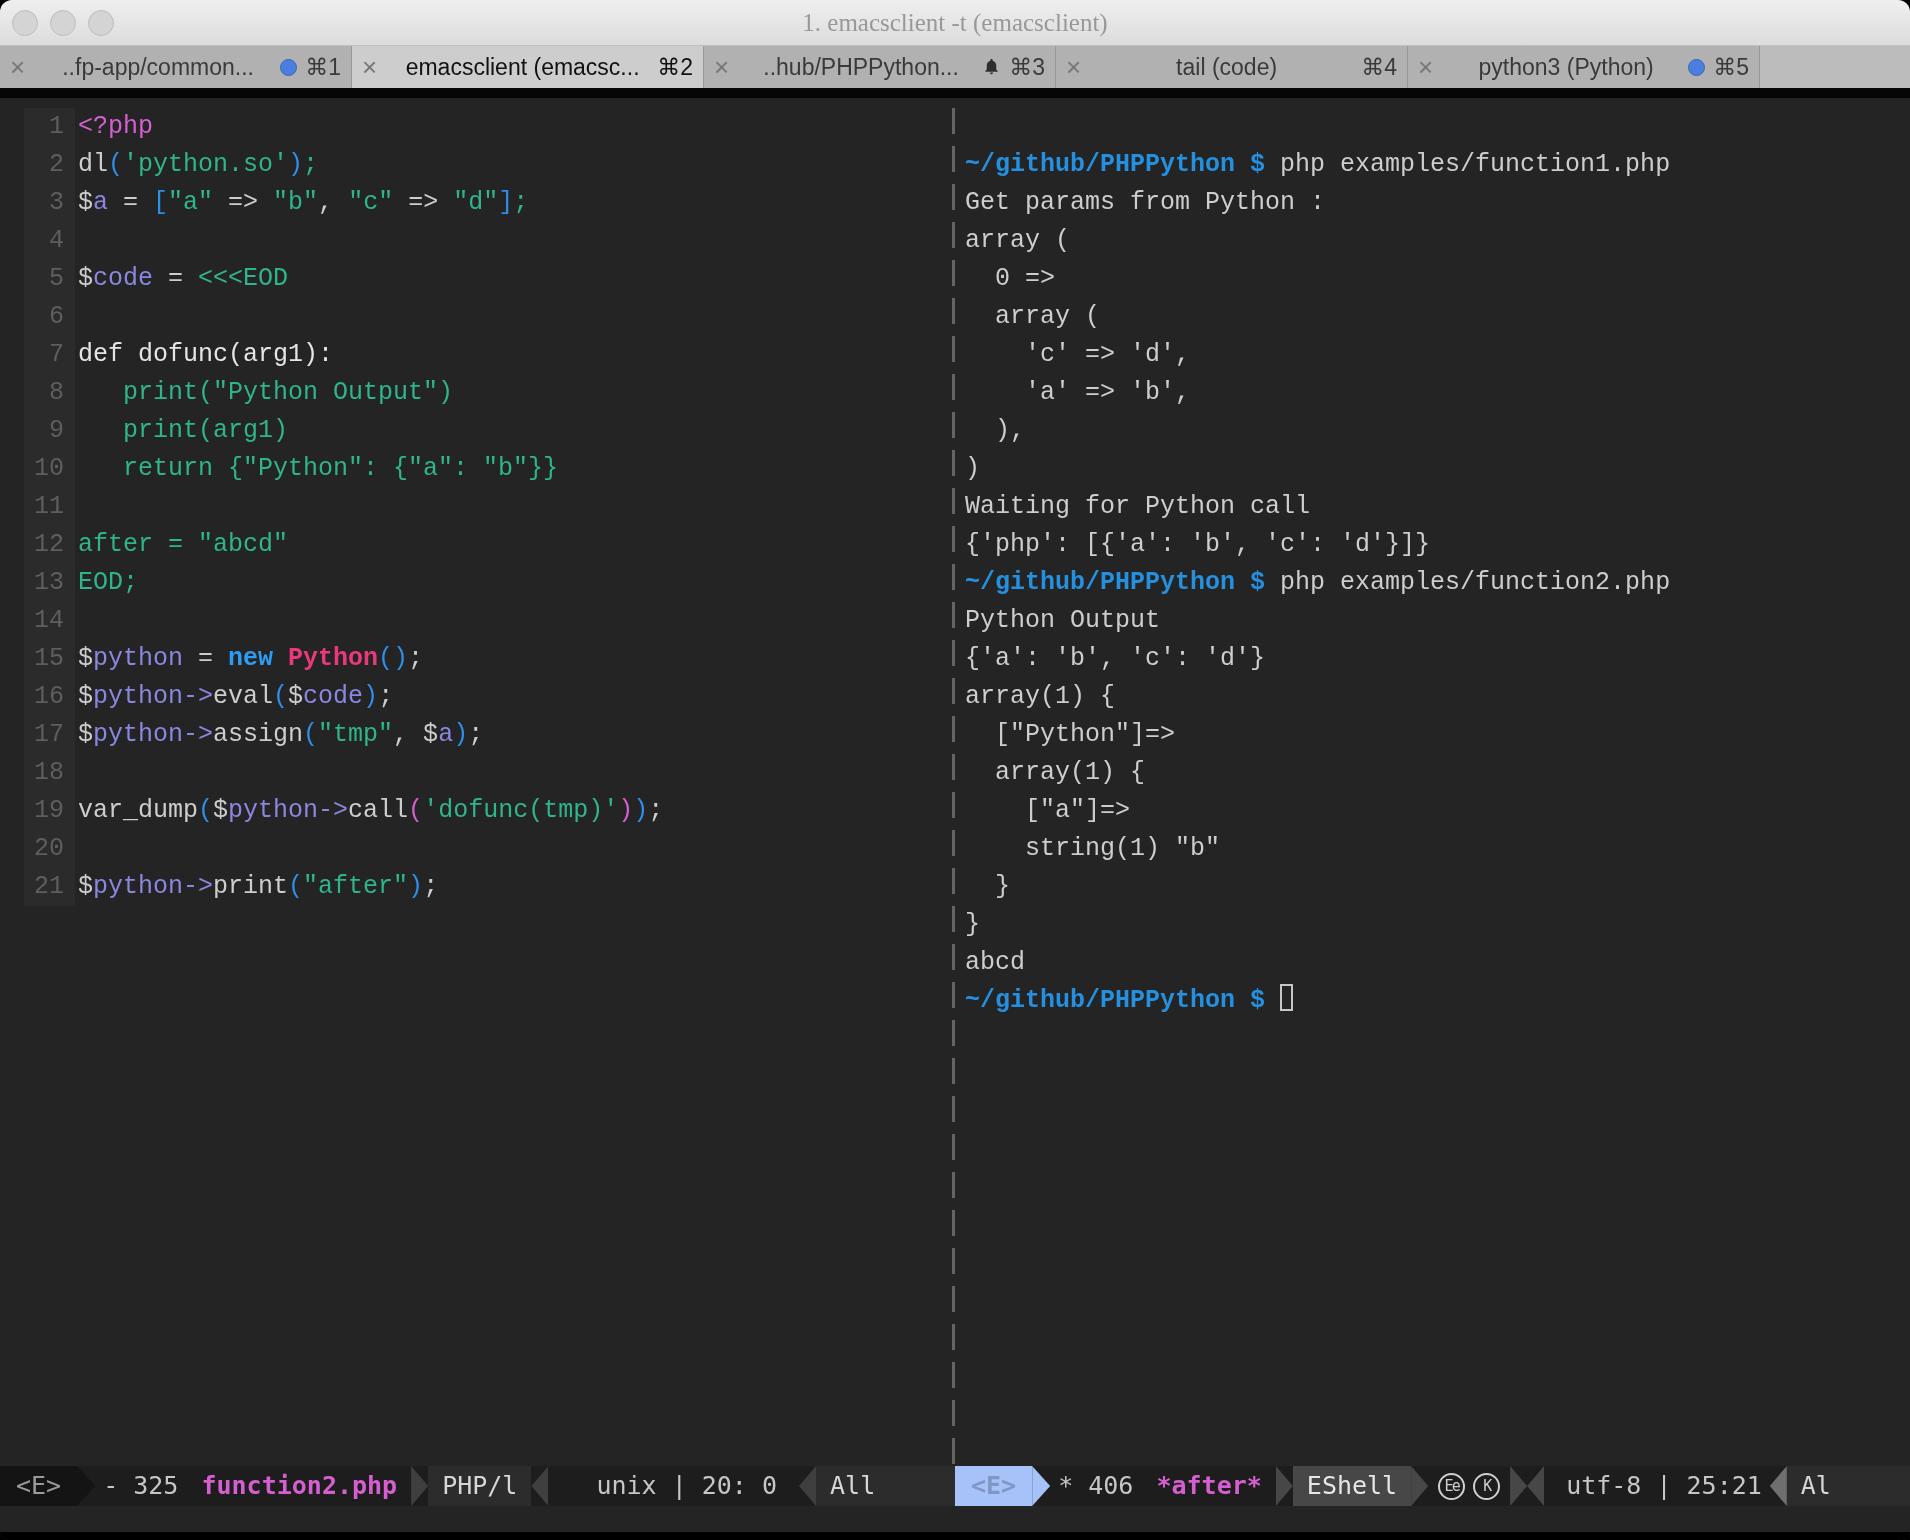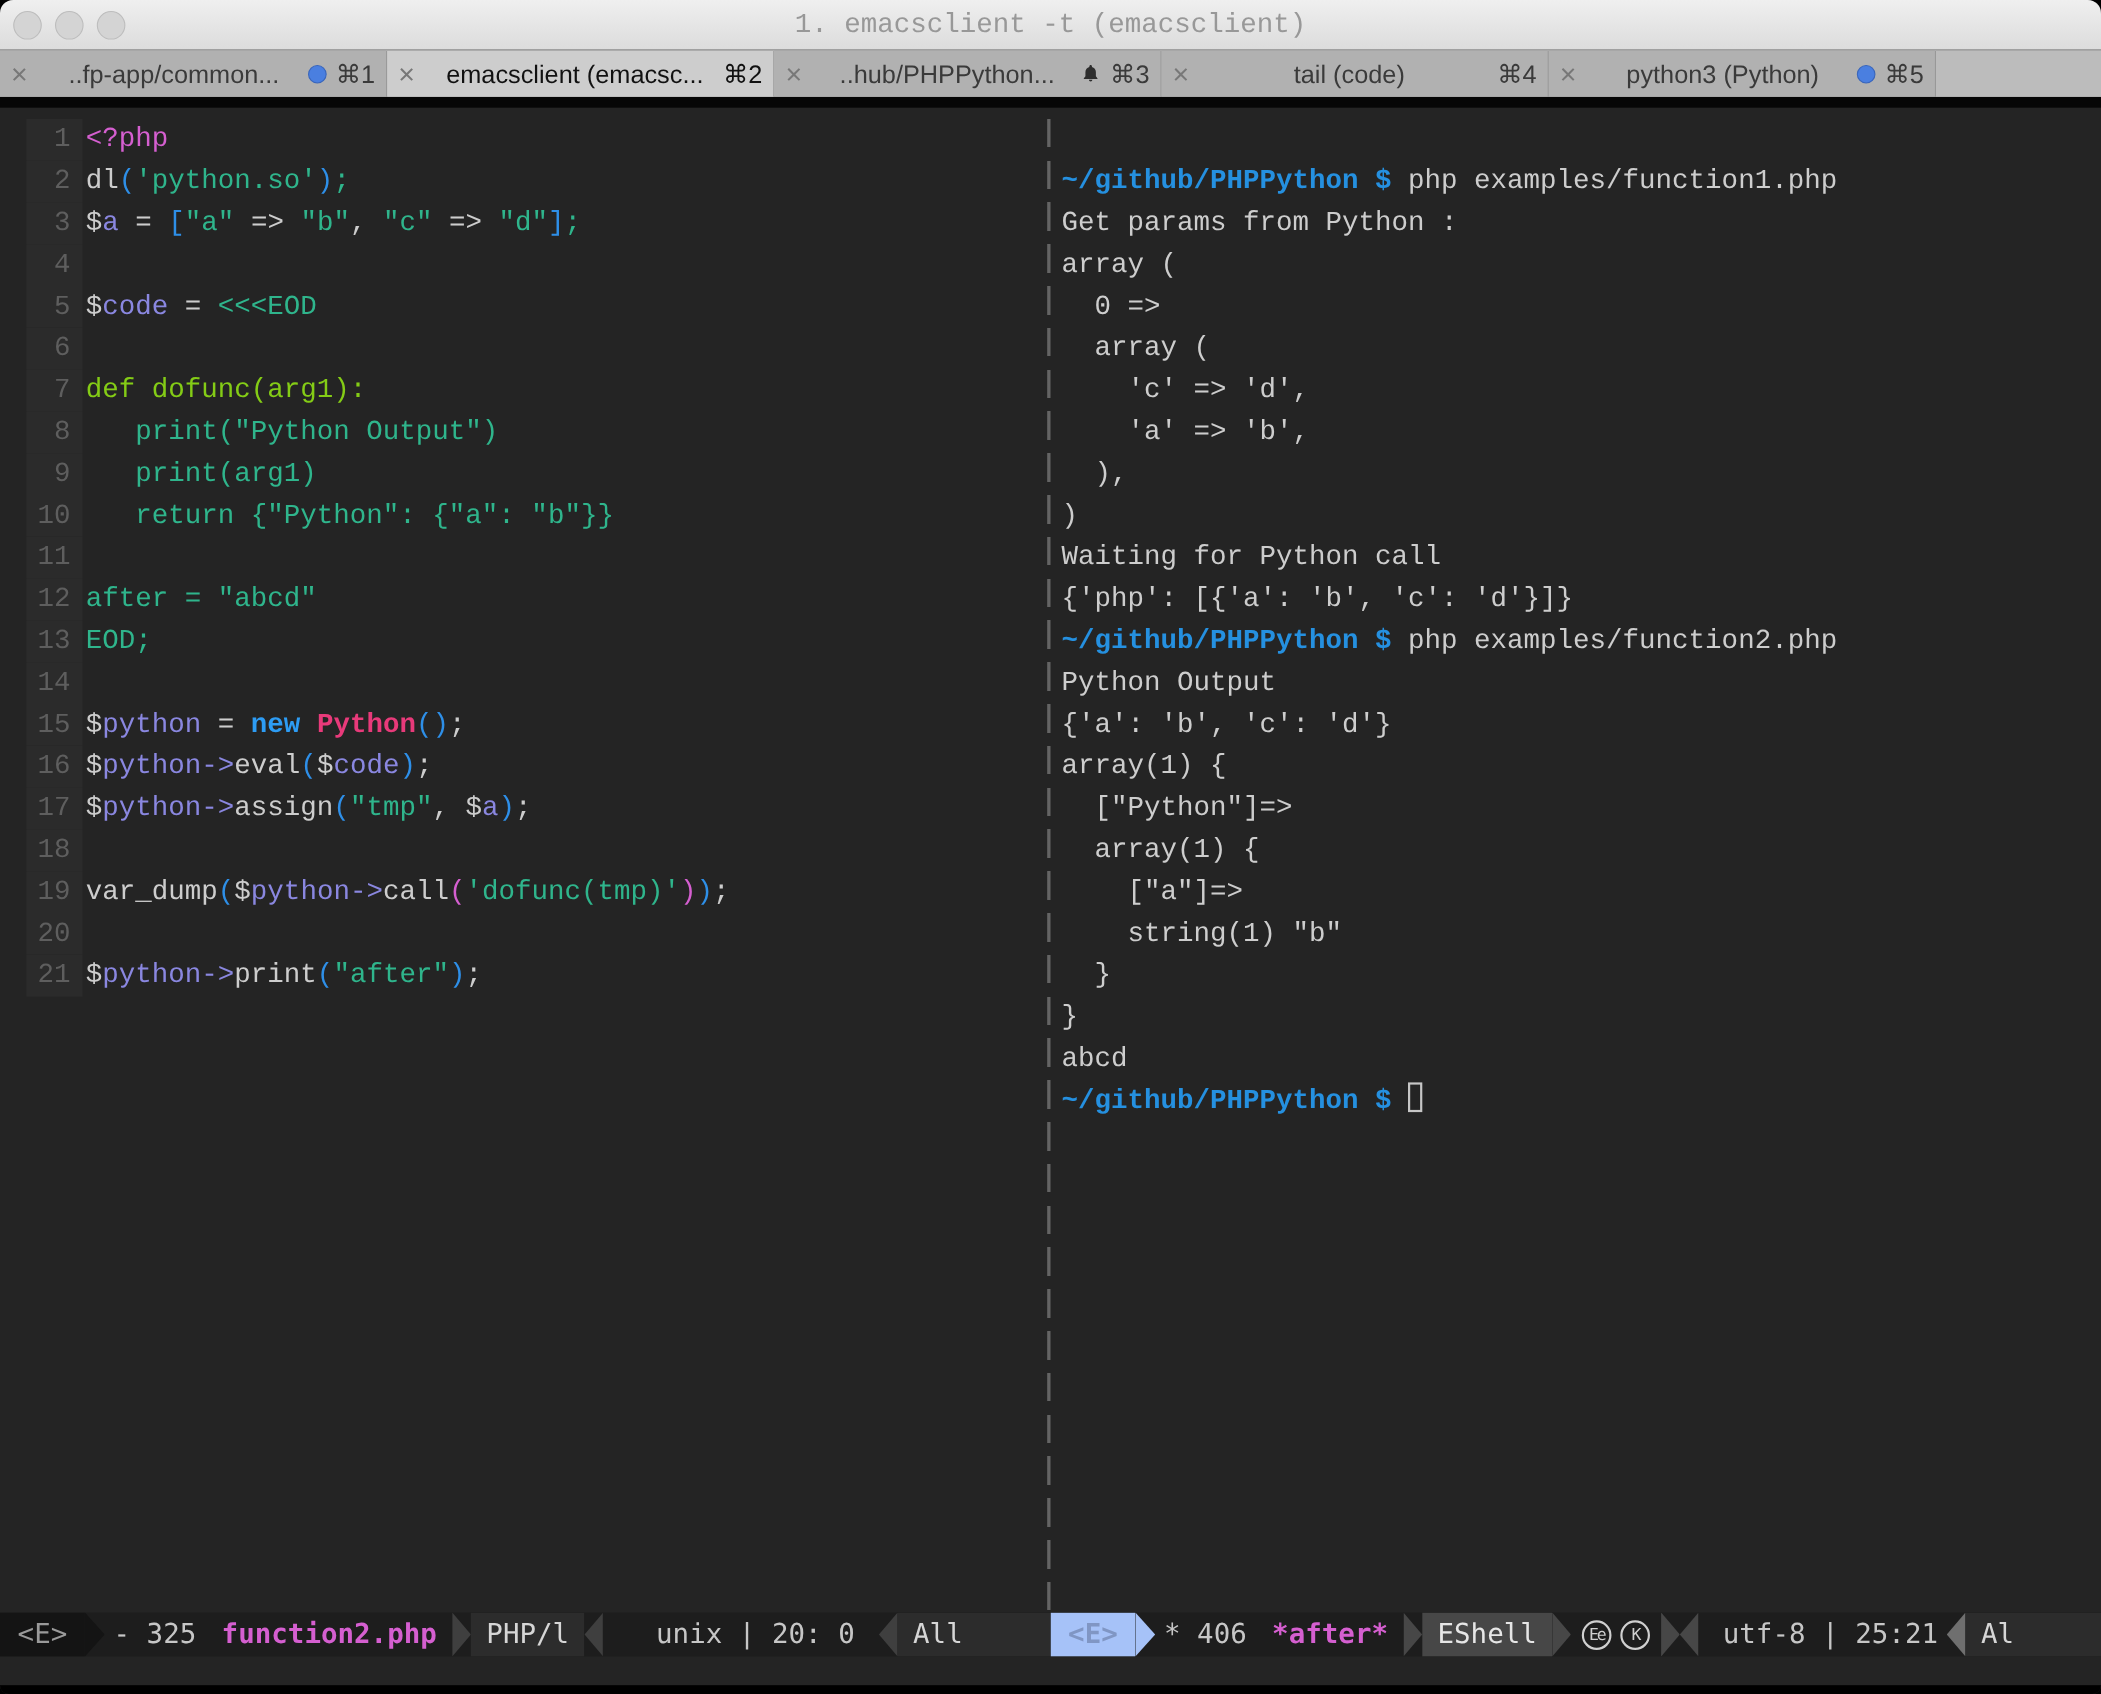--- a/index.html
+++ b/index.html
@@ -1,20 +1,20 @@
 <!DOCTYPE html>
 <html><head>
 <meta charset="utf-8">
 <style>
   html,body{margin:0;padding:0;background:#000;}
   .window{width:1910px;height:1540px;background:#242424;border-radius:12px 12px 8px 8px;overflow:hidden;position:relative;}
 
   
   .titlebar{height:46px;background:linear-gradient(#efefef,#dcdcdc);border-bottom:1px solid #c0c0c0;
-    display:flex;align-items:center;position:relative;font-family:Liberation Mono, monospace;box-sizing:border-box;}
+    display:flex;align-items:center;position:relative;font-family:Liberation Serif, serif;box-sizing:border-box;}
   .traffic-lights{display:flex;gap:12px;margin-left:12px;z-index:2;}
   .tl{width:26px;height:26px;border-radius:50%;background:#d4d4d4;border:1px solid #bdbdbd;box-sizing:border-box;}
   .win-title{position:absolute;left:0;right:0;text-align:center;color:#989898;font-size:25px;}
 
   
   .tabbar{height:42px;background:#bcbcbc;display:flex;font-family:"Liberation Sans",sans-serif;}
   .tab{width:352px;box-sizing:border-box;background:#b1b1b1;border-right:1px solid #989898;
     display:flex;align-items:center;padding:0 10px;font-size:23px;color:#3a3a3a;flex:none;}
   .tab.active{background:#cdcdcd;color:#111;}
   .tab-close{color:#787878;font-size:26px;width:30px;flex:none;line-height:42px;}
@@ -132,21 +132,21 @@
   <div class="strip"></div>
 
   <div class="content">
     <div class="pane pane-left" id="paneLeft">
         <div class="line"><span class="ln" style="color: rgb(94, 94, 94);">1</span><span class="code-text"><span style="color: rgb(213, 95, 208);">&lt;?php</span></span></div>
         <div class="line"><span class="ln" style="color: rgb(94, 94, 94);">2</span><span class="code-text"><span style="color: rgb(205, 205, 205);">dl</span><span style="color: rgb(46, 143, 232);">(</span><span style="color: rgb(47, 181, 140);">'python.so'</span><span style="color: rgb(46, 143, 232);">)</span><span style="color: rgb(47, 181, 140);">;</span></span></div>
         <div class="line"><span class="ln" style="color: rgb(94, 94, 94);">3</span><span class="code-text"><span style="color: rgb(205, 205, 205);">$</span><span style="color: rgb(138, 135, 224);">a</span><span style="color: rgb(205, 205, 205);"> = </span><span style="color: rgb(46, 143, 232);">[</span><span style="color: rgb(47, 181, 140);">"a"</span><span style="color: rgb(205, 205, 205);"> =&gt; </span><span style="color: rgb(47, 181, 140);">"b"</span><span style="color: rgb(205, 205, 205);">, </span><span style="color: rgb(47, 181, 140);">"c"</span><span style="color: rgb(205, 205, 205);"> =&gt; </span><span style="color: rgb(47, 181, 140);">"d"</span><span style="color: rgb(46, 143, 232);">]</span><span style="color: rgb(47, 181, 140);">;</span></span></div>
         <div class="line"><span class="ln" style="color: rgb(94, 94, 94);">4</span><span class="code-text"></span></div>
         <div class="line"><span class="ln" style="color: rgb(94, 94, 94);">5</span><span class="code-text"><span style="color: rgb(205, 205, 205);">$</span><span style="color: rgb(138, 135, 224);">code</span><span style="color: rgb(205, 205, 205);"> = </span><span style="color: rgb(47, 181, 140);">&lt;&lt;&lt;EOD</span></span></div>
         <div class="line"><span class="ln" style="color: rgb(94, 94, 94);">6</span><span class="code-text"></span></div>
-        <div class="line"><span class="ln" style="color: rgb(94, 94, 94);">7</span><span class="code-text"><span style="color: #84cc16;">def dofunc(arg1):</span></span></div>
+        <div class="line"><span class="ln" style="color: rgb(94, 94, 94);">7</span><span class="code-text"><span style="color: #e5e5e5;">def dofunc(arg1):</span></span></div>
         <div class="line"><span class="ln" style="color: rgb(94, 94, 94);">8</span><span class="code-text"><span style="color: rgb(47, 181, 140);">   print("Python Output")</span></span></div>
         <div class="line"><span class="ln" style="color: rgb(94, 94, 94);">9</span><span class="code-text"><span style="color: rgb(47, 181, 140);">   print(arg1)</span></span></div>
         <div class="line"><span class="ln" style="color: rgb(94, 94, 94);">10</span><span class="code-text"><span style="color: rgb(47, 181, 140);">   return {"Python": {"a": "b"}}</span></span></div>
         <div class="line"><span class="ln" style="color: rgb(94, 94, 94);">11</span><span class="code-text"></span></div>
         <div class="line"><span class="ln" style="color: rgb(94, 94, 94);">12</span><span class="code-text"><span style="color: rgb(47, 181, 140);">after = "abcd"</span></span></div>
         <div class="line"><span class="ln" style="color: rgb(94, 94, 94);">13</span><span class="code-text"><span style="color: rgb(47, 181, 140);">EOD;</span></span></div>
         <div class="line"><span class="ln" style="color: rgb(94, 94, 94);">14</span><span class="code-text"></span></div>
         <div class="line"><span class="ln" style="color: rgb(94, 94, 94);">15</span><span class="code-text"><span style="color: rgb(205, 205, 205);">$</span><span style="color: rgb(138, 135, 224);">python</span><span style="color: rgb(205, 205, 205);"> = </span><span class="tok-b" style="color: rgb(45, 156, 244);">new</span><span style="color: rgb(205, 205, 205);"> </span><span class="tok-b" style="color: rgb(232, 58, 122);">Python</span><span style="color: rgb(46, 143, 232);">()</span><span style="color: rgb(205, 205, 205);">;</span></span></div>
         <div class="line"><span class="ln" style="color: rgb(94, 94, 94);">16</span><span class="code-text"><span style="color: rgb(205, 205, 205);">$</span><span style="color: rgb(138, 135, 224);">python</span><span style="color: rgb(138, 135, 224);">-&gt;</span><span style="color: rgb(205, 205, 205);">eval</span><span style="color: rgb(46, 143, 232);">(</span><span style="color: rgb(205, 205, 205);">$</span><span style="color: rgb(138, 135, 224);">code</span><span style="color: rgb(46, 143, 232);">)</span><span style="color: rgb(205, 205, 205);">;</span></span></div>
         <div class="line"><span class="ln" style="color: rgb(94, 94, 94);">17</span><span class="code-text"><span style="color: rgb(205, 205, 205);">$</span><span style="color: rgb(138, 135, 224);">python</span><span style="color: rgb(138, 135, 224);">-&gt;</span><span style="color: rgb(205, 205, 205);">assign</span><span style="color: rgb(46, 143, 232);">(</span><span style="color: rgb(47, 181, 140);">"tmp"</span><span style="color: rgb(205, 205, 205);">, </span><span style="color: rgb(205, 205, 205);">$</span><span style="color: rgb(138, 135, 224);">a</span><span style="color: rgb(46, 143, 232);">)</span><span style="color: rgb(205, 205, 205);">;</span></span></div>

